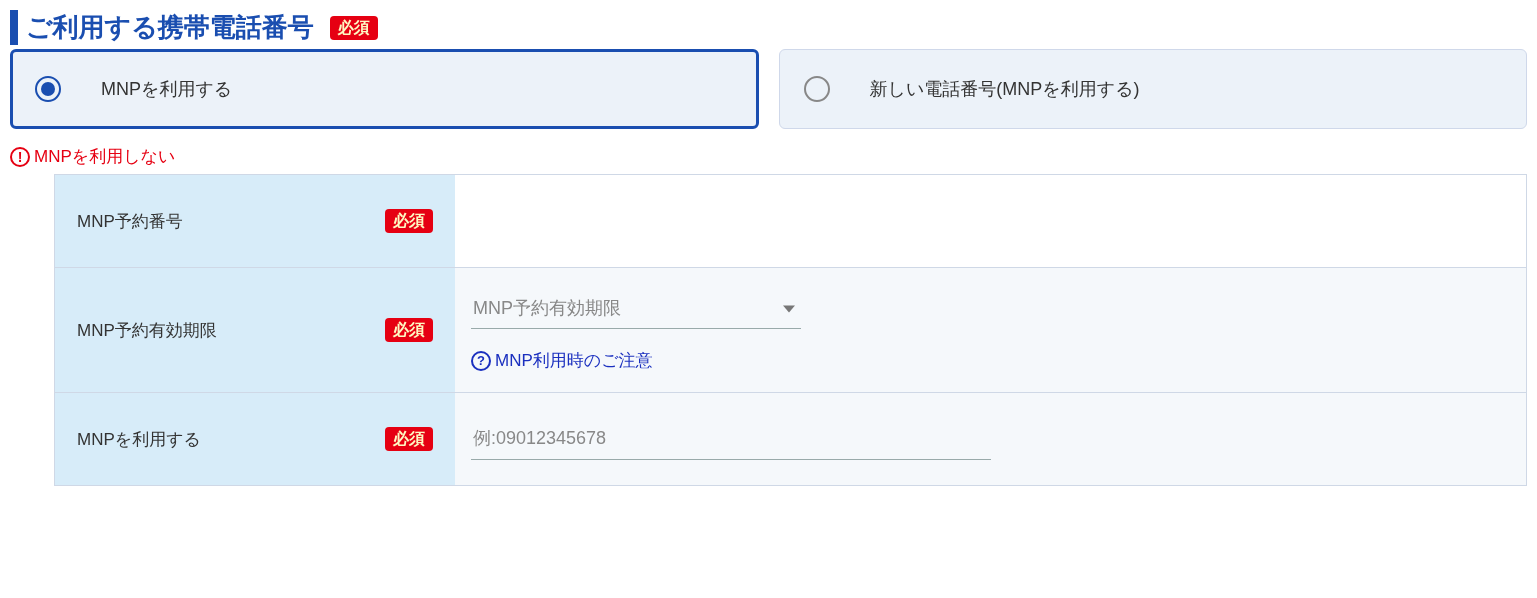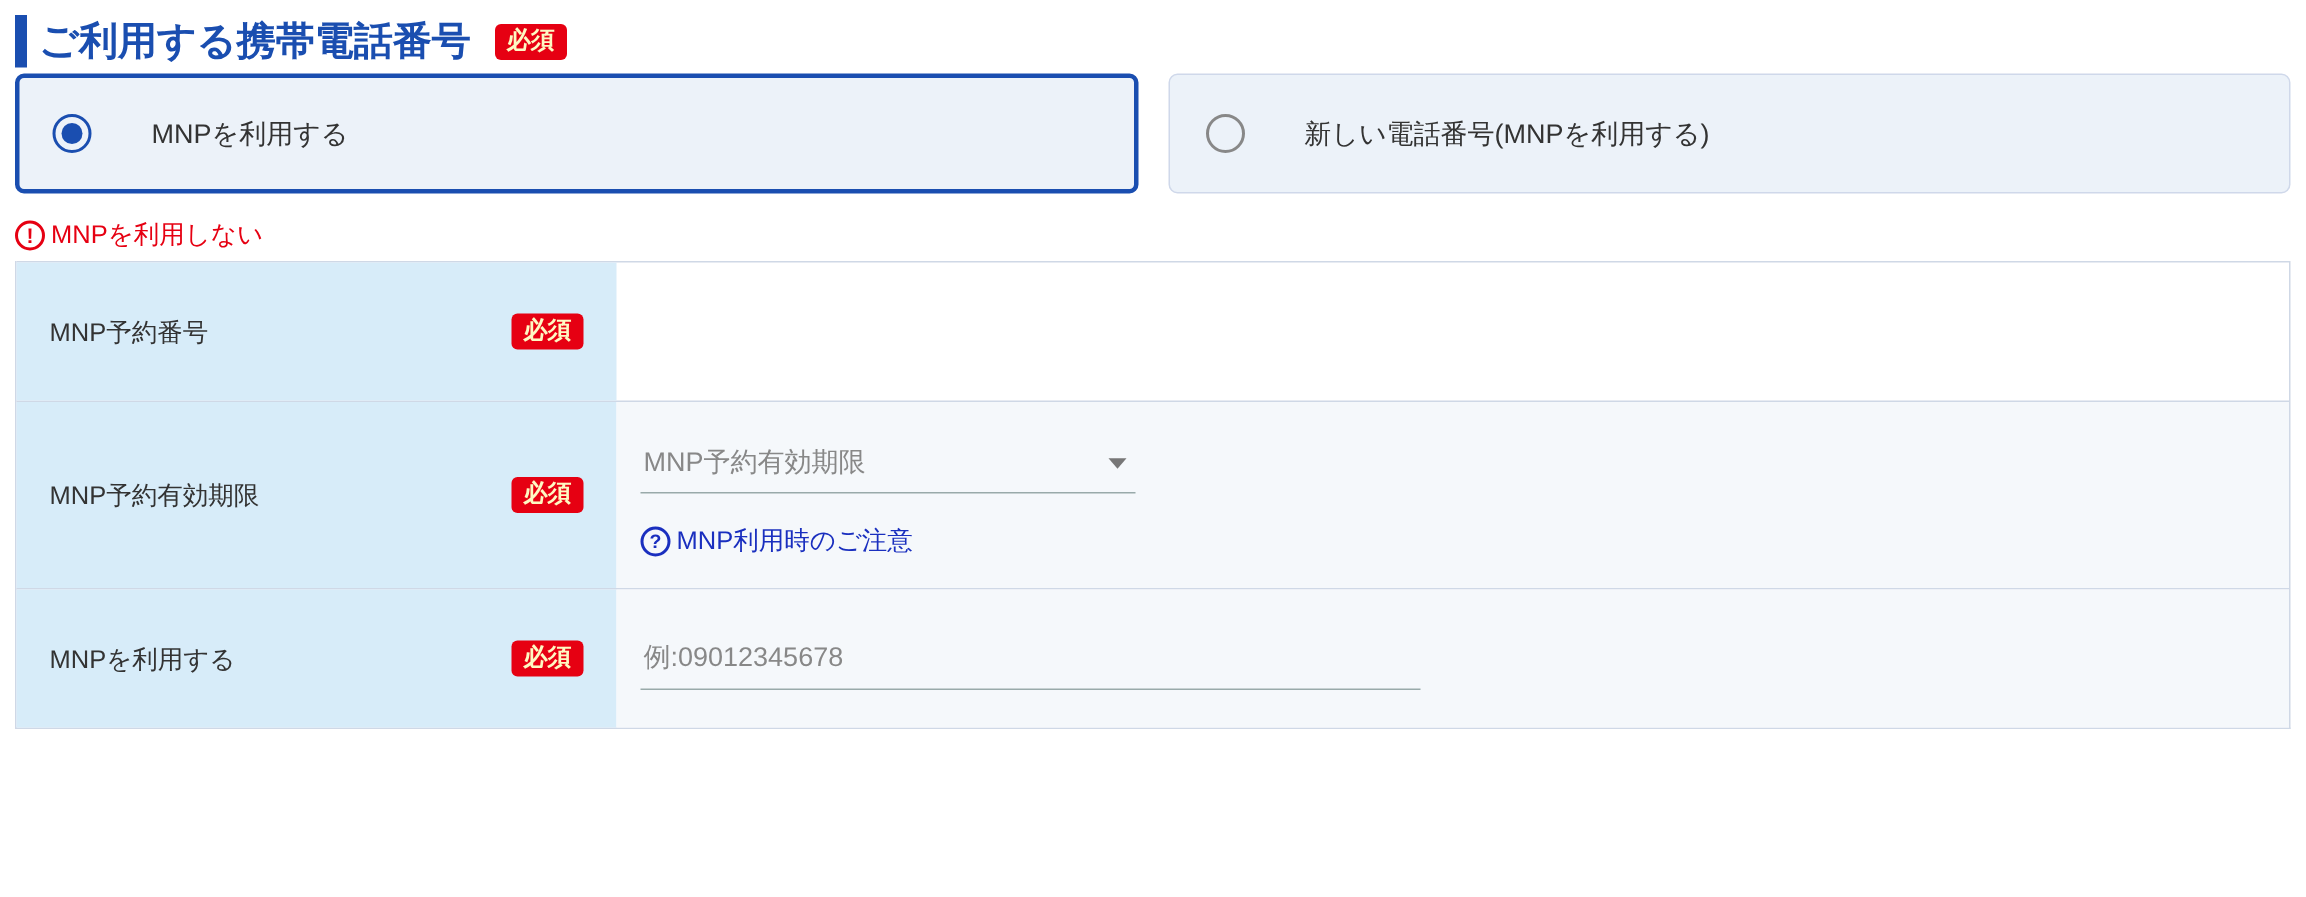--- a/index.html
+++ b/index.html
@@ -93,20 +93,21 @@
       display: inline-flex;
       align-items: center;
       justify-content: center;
       font-weight: bold;
       font-size: 14px;
       line-height: 1;
     }
     .form-table {
       border: 1px solid #cfd8e6;
       border-top: none;
+      margin-left: 44px;
     }
     .form-row {
       display: flex;
       border-top: 1px solid #cfd8e6;
     }
     .form-label-cell {
       width: 400px;
       flex-shrink: 0;
       background: #d7ecf9;
       padding: 34px 22px;

